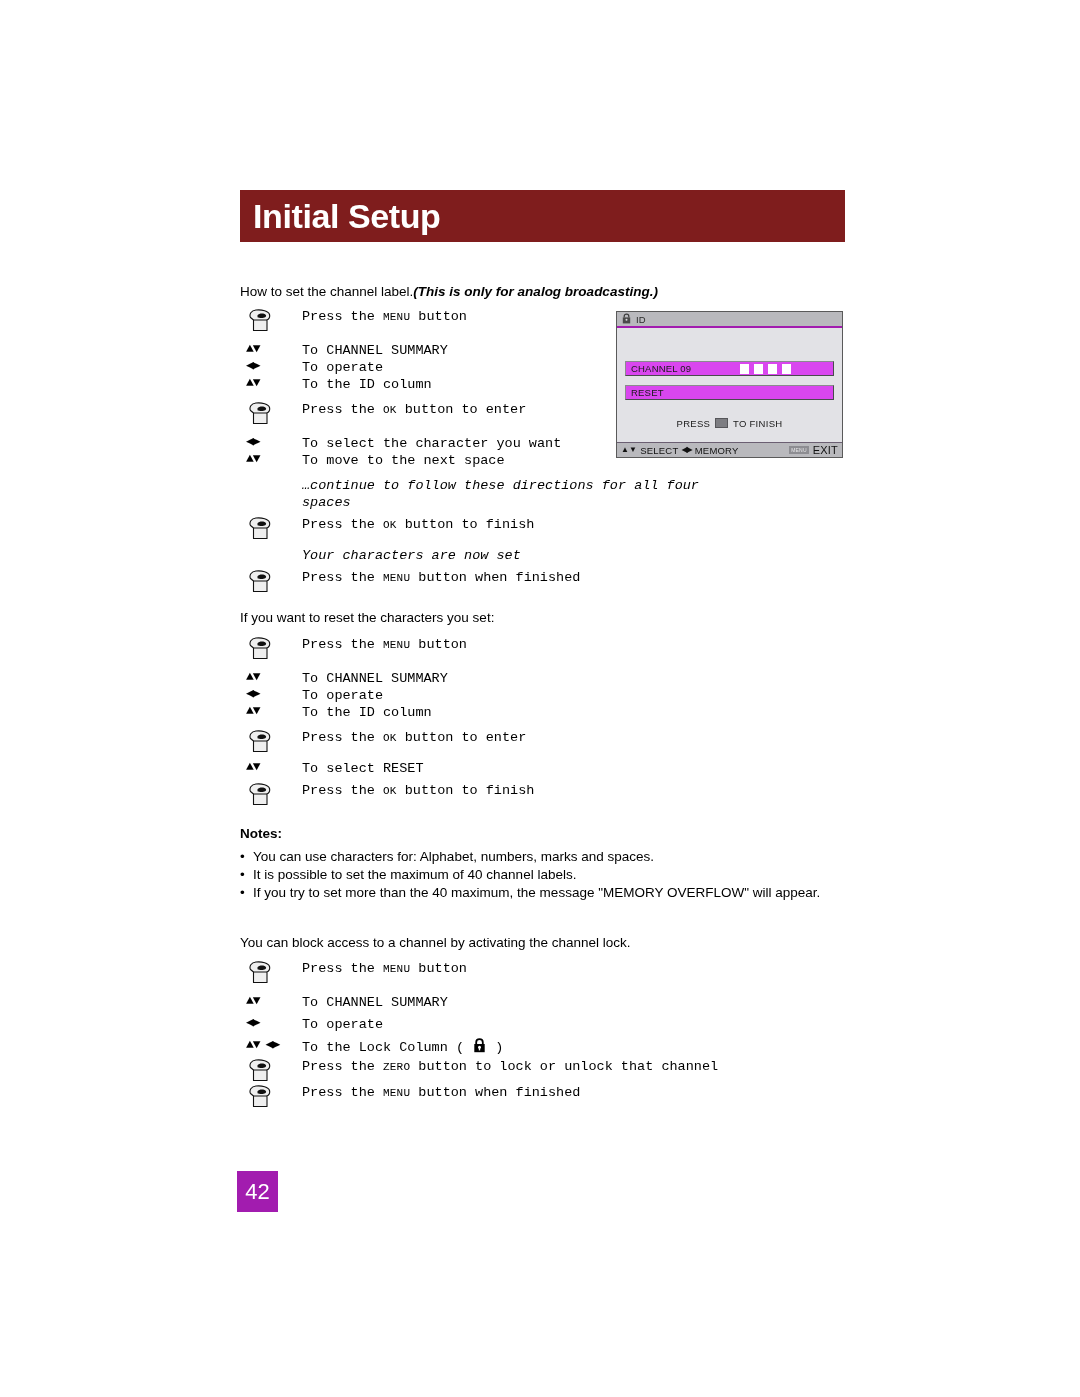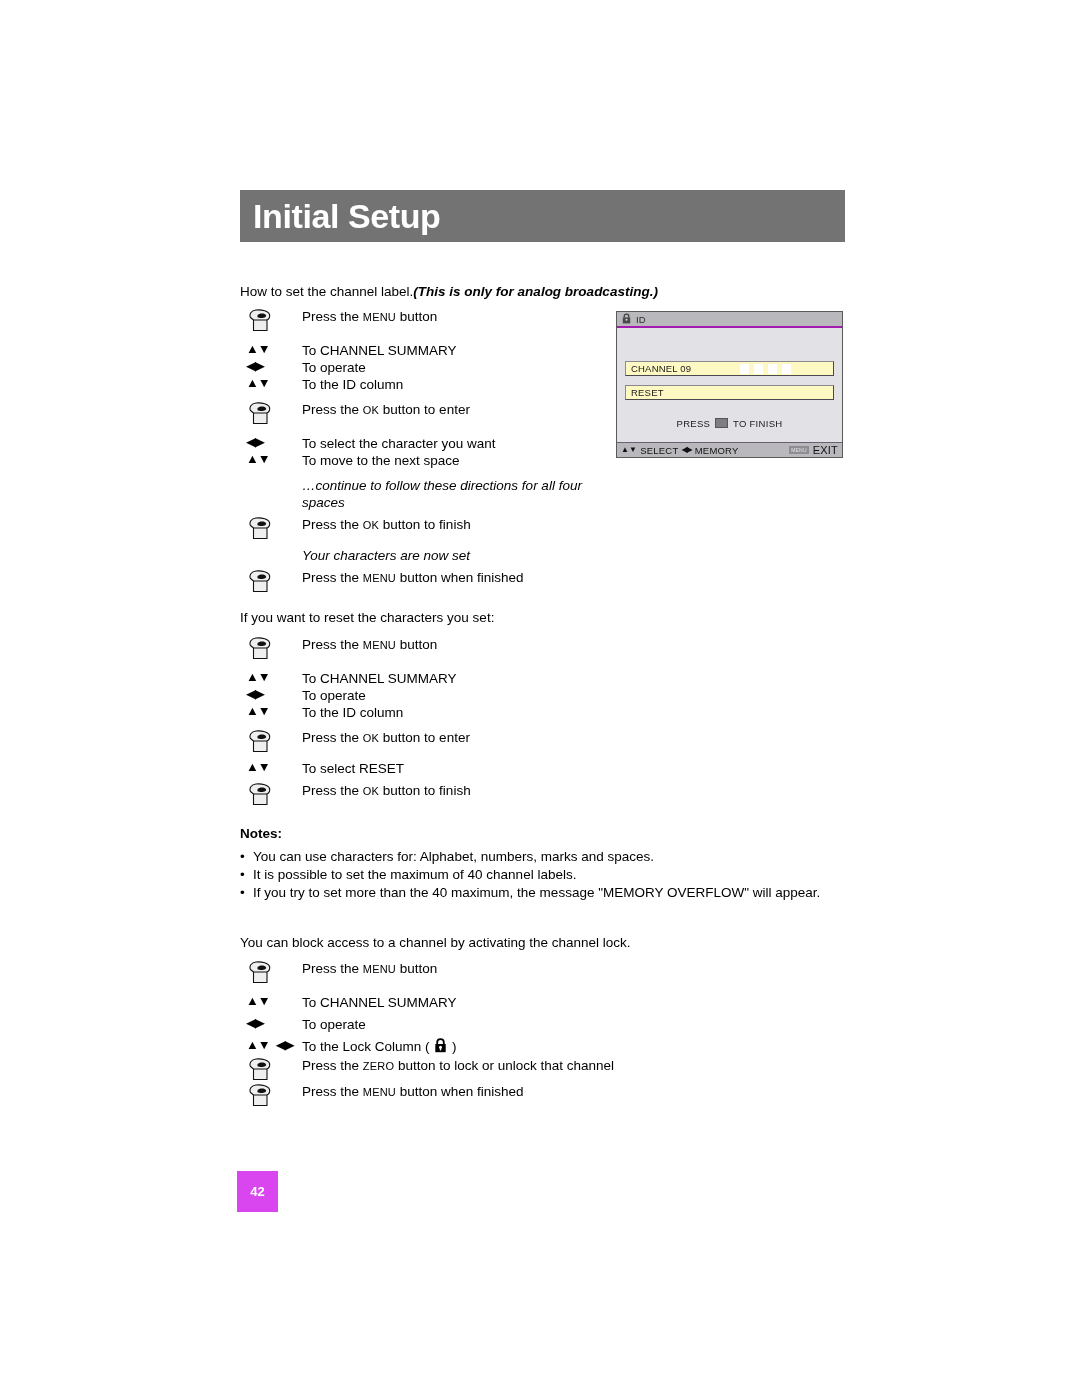--- a/index.html
+++ b/index.html
@@ -23,21 +23,21 @@
     height: 1397px;
   }
 
   
   .title-banner {
     position: absolute;
     left: 240px;
     top: 190px;
     width: 605px;
     height: 52px;
-    background: #737373;
+    background: #7f1d1d;
     display: flex;
     align-items: center;
   }
   .title-banner .title-text {
     color: #ffffff;
     font-size: 34px;
     font-weight: bold;
     letter-spacing: -0.4px;
     padding-left: 13px;
     line-height: 1;
@@ -57,21 +57,21 @@
     margin-bottom: 8px;
     white-space: nowrap;
   }
   .lead-line .em {
     font-style: italic;
     font-weight: bold;
     font-size: 13.5px;
   }
 
   
-  .steps { position: relative; }
+  .steps { position: relative; font-family: Liberation Mono, monospace; }
 
   .step {
     display: flex;
     align-items: flex-start;
     min-height: 17px;
   }
   .step .glyph {
     width: 62px;
     flex: 0 0 62px;
     display: flex;
@@ -146,24 +146,24 @@
     margin-bottom: 9px;
   }
 
   
   .page-number {
     position: absolute;
     left: 237px;
     top: 1171px;
     width: 41px;
     height: 41px;
-    background: #d946ef;
+    background: #a21caf;
     color: #ffffff;
-    font-size: 13px;
-    font-weight: bold;
+    font-size: 22px;
+    font-weight: normal;
     display: flex;
     align-items: center;
     justify-content: center;
   }
 
   
   .osd {
     position: absolute;
     left: 616px;
     top: 311px;
@@ -191,21 +191,21 @@
   }
   .osd-body {
     position: relative;
     height: 113px;
   }
   .osd-row {
     position: absolute;
     left: 8px;
     width: 209px;
     height: 15px;
-    background: #fef9c3;
+    background: #d946ef;
     border: 1px solid #8a8a8e;
     border-right-color: #4a4a4e;
     border-bottom-color: #4a4a4e;
     box-sizing: border-box;
     display: flex;
     align-items: center;
   }
   .osd-row .row-label {
     font-size: 9.5px;
     color: #1a1a1a;

